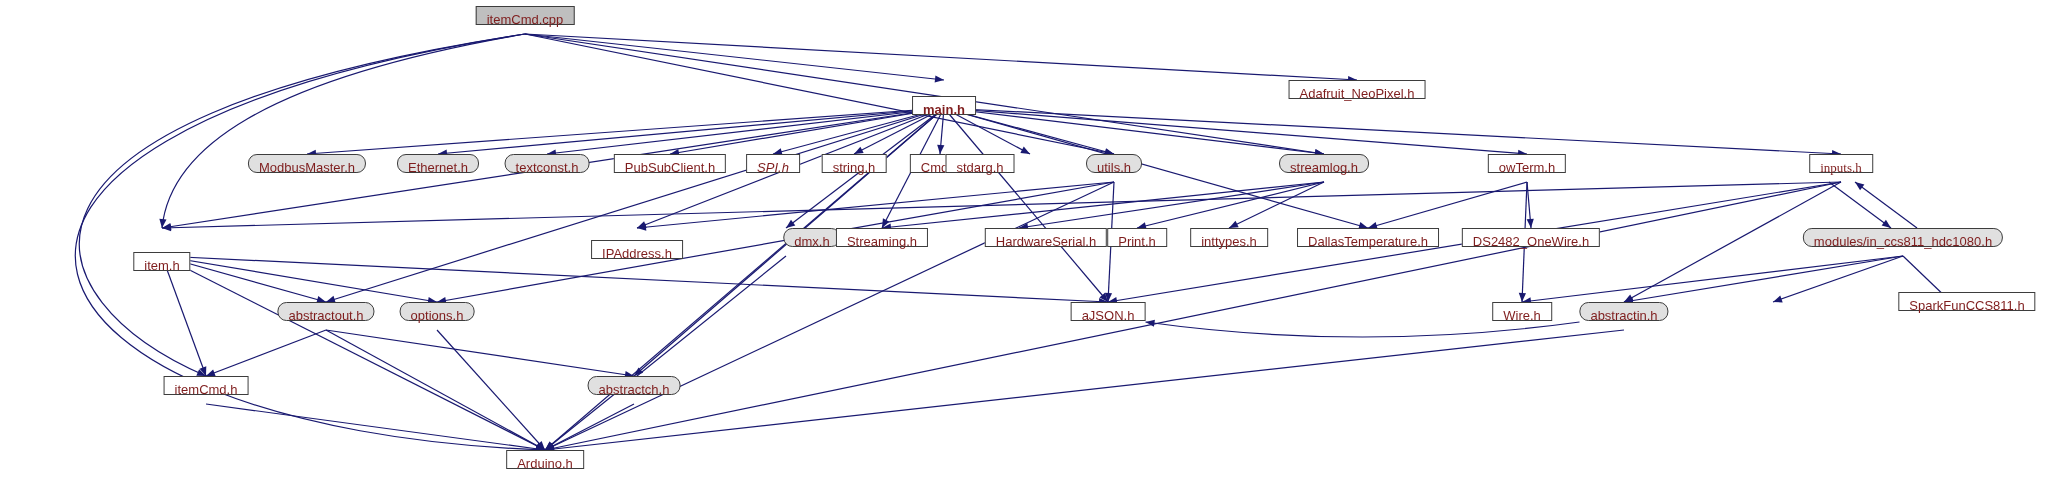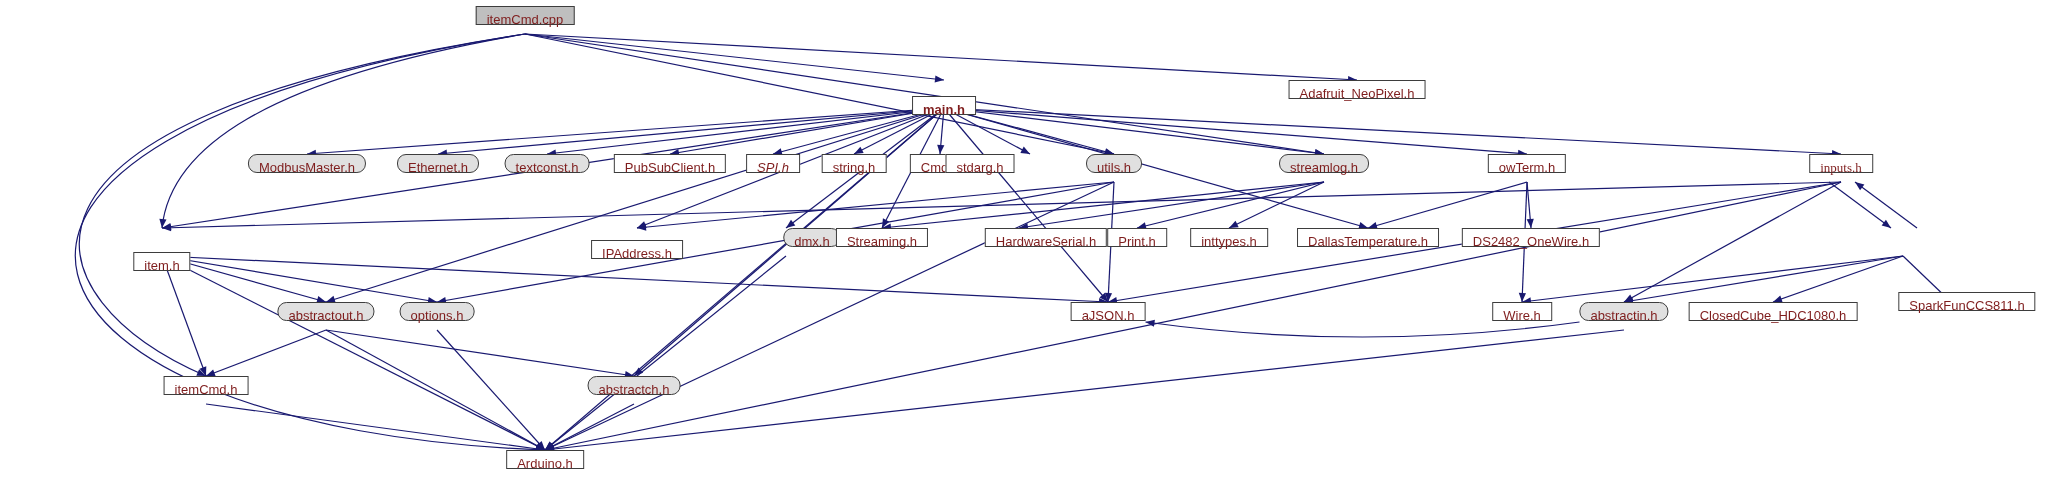--- a/index.html
+++ b/index.html
@@ -179,23 +179,23 @@
     <div class="node" style="left: 1841px; top: 154px; font-family: Liberation Serif, serif;">inputs.h</div>
     <div class="node" style="left: 162px; top: 236px; margin-top: 16px;">item.h</div>
     <div class="node" style="left: 637px; top: 228px; margin-top: 12px;">IPAddress.h</div>
     <div class="node shaded" style="left: 786px; top: 228px; margin-left: 26px;">dmx.h</div>
     <div class="node" style="left: 882px; top: 228px; text-align: right;">Streaming.h</div>
     <div class="node" style="left: 1019px; top: 228px; margin-left: 27px;">HardwareSerial.h</div>
     <div class="node" style="left: 1137px; top: 228px;">Print.h</div>
     <div class="node" style="left: 1229px; top: 228px;">inttypes.h</div>
     <div class="node" style="left: 1368px; top: 228px;">DallasTemperature.h</div>
     <div class="node" style="left: 1531px; top: 228px;">DS2482_OneWire.h</div>
+    <div class="node shaded" style="left: 1903px; top: 228px;">modules/in_ccs811_hdc1080.h</div>
     <div class="node shaded" style="left: 326px; top: 302px;">abstractout.h</div>
     <div class="node shaded" style="left: 437px; top: 302px;">options.h</div>
     <div class="node" style="left: 1108px; top: 302px;">aJSON.h</div>
     <div class="node" style="left: 1522px; top: 302px;">Wire.h</div>
     <div class="node shaded" style="left: 1624px; top: 302px;">abstractin.h</div>
-    <div class="node" style="left: 1773px; top: 302px;">ClosedCube_HDC1080.h</div>
     <div class="node" style="left: 1951px; top: 292px; margin-left: 16px;">SparkFunCCS811.h</div>
     <div class="node" style="left: 206px; top: 376px;">itemCmd.h</div>
     <div class="node shaded" style="left: 634px; top: 376px;">abstractch.h</div>
     <div class="node" style="left: 545px; top: 450px;">Arduino.h</div>
   </div>
 
 </body></html>

